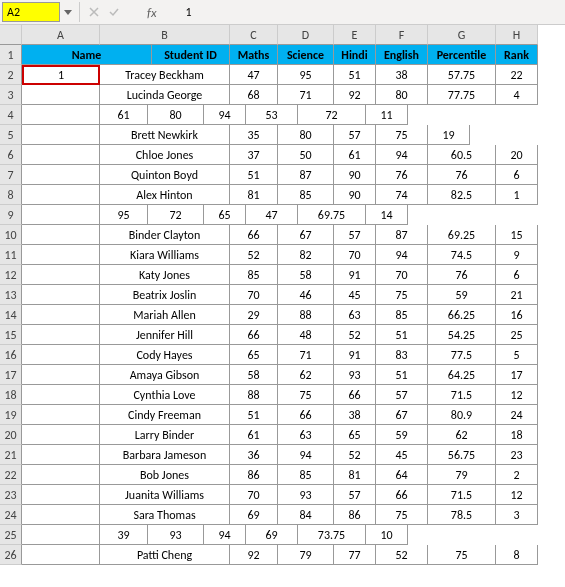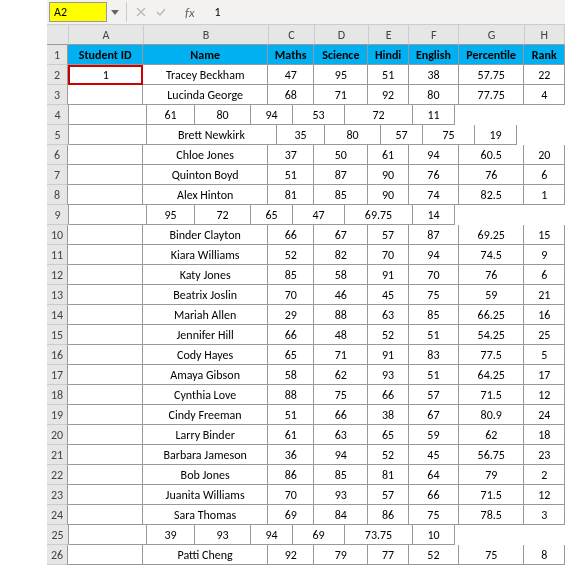--- a/index.html
+++ b/index.html
@@ -1,24 +1,24 @@
 <!DOCTYPE html>
 <html><head>
 <meta charset="utf-8">
 <style>
 * { box-sizing: border-box; margin: 0; padding: 0; }
 body { font-family: Calibri, Arial, sans-serif; font-size: 12px; background: #fff; color: #000; overflow: hidden; }
-.container { width: 565px; height: 587px; position: relative; padding-left: 47px; }
+.container { width: 565px; height: 587px; position: relative; }
 
 .formula-bar { display: flex; align-items: center; height: 25px; border-bottom: 1px solid #ccc; background: #f3f2f1; }
 .name-box { width: 58px; height: 20px; border: 1px solid #999; background: #ffff00; display: flex; align-items: center; padding: 0 4px; font-size: 12px; margin-left: 2px; }
 .name-dropdown { width: 15px; height: 20px; display: flex; align-items: center; justify-content: center; color: #666; }
 .fb-divider { width: 1px; height: 20px; background: #ccc; margin: 0 4px; }
 .fb-btn { width: 20px; height: 20px; display: flex; align-items: center; justify-content: center; color: #999; }
-.fx-label { font-style: italic; color: #666; margin: 0 14px; font-size: 13px; }
+.fx-label { font-style: italic; color: #666; margin: 0 23px; font-size: 13px; }
 .formula-content { flex: 1; padding: 0 6px; font-size: 12px; }
 
 .grid-area { position: relative; }
 .corner { position: absolute; left: 0; top: 0; width: 22px; height: 20px; background: #e6e6e6; border-right: 1px solid #ccc; border-bottom: 1px solid #999; }
 
 .col-headers { display: flex; margin-left: 22px; height: 20px; }
 .col-header { background: #e6e6e6; border-right: 1px solid #ccc; border-bottom: 1px solid #999; display: flex; align-items: center; justify-content: center; color: #444; font-size: 12px; }
 .col-A { width: 78px; } .col-B { width: 130px; } .col-C { width: 48px; } .col-D { width: 56px; } .col-E { width: 42px; } .col-F { width: 52px; } .col-G { width: 68px; } .col-H { width: 42px; }
 
 .row { display: flex; height: 20px; }
@@ -66,22 +66,22 @@
         <div class="col-header col-C">C</div>
         <div class="col-header col-D">D</div>
         <div class="col-header col-E">E</div>
         <div class="col-header col-F">F</div>
         <div class="col-header col-G">G</div>
         <div class="col-header col-H">H</div>
       </div>
   <div id="rows-container">
         <div class="row header-row">
           <div class="row-header">1</div>
+          <div class="cell col-B">Name</div>
           <div class="cell col-A">Student ID</div>
-          <div class="cell col-B">Name</div>
           <div class="cell col-C">Maths</div>
           <div class="cell col-D">Science</div>
           <div class="cell col-E">Hindi</div>
           <div class="cell col-F">English</div>
           <div class="cell col-G">Percentile</div>
           <div class="cell col-H">Rank</div>
         </div>
         <div class="row">
           <div class="row-header">2</div>
           <div class="cell col-A selected-cell">1</div>

